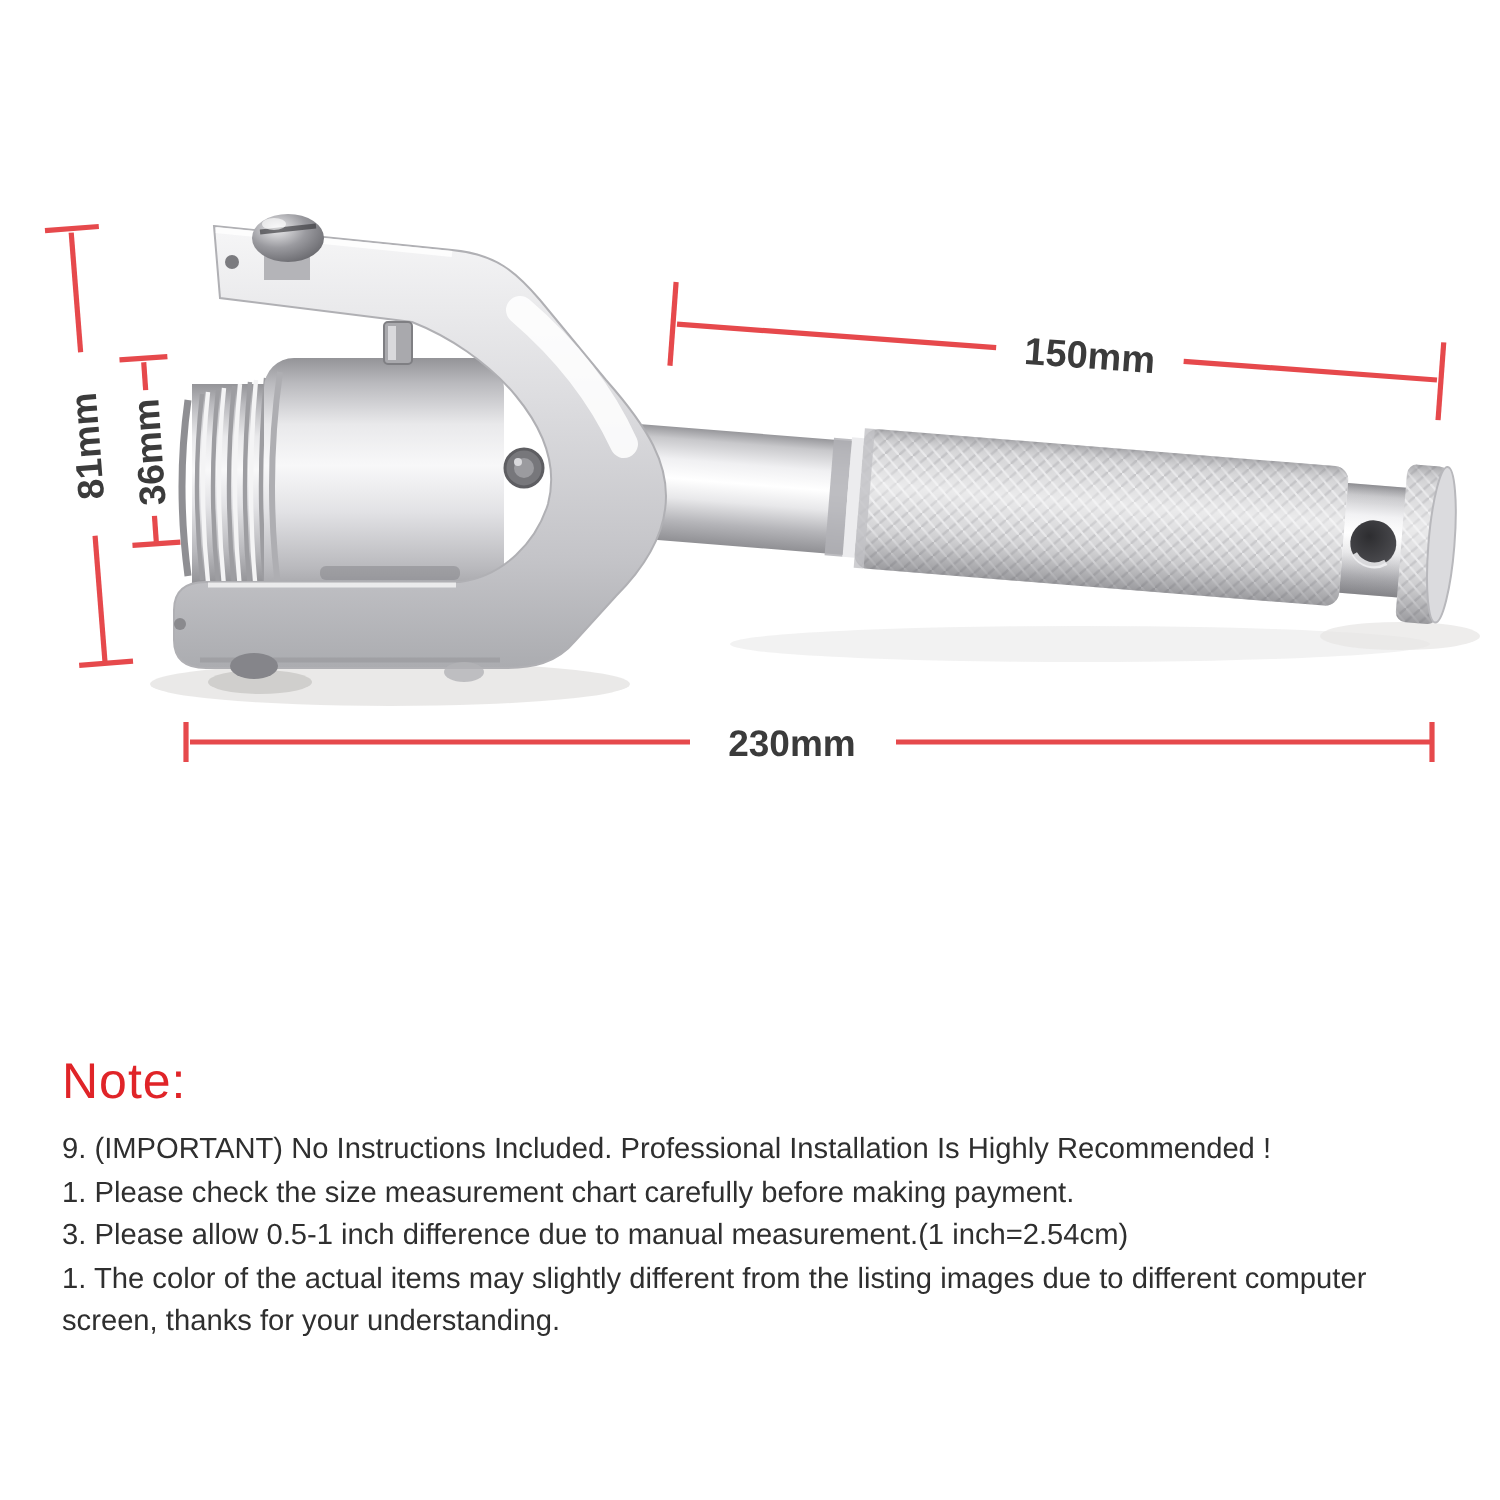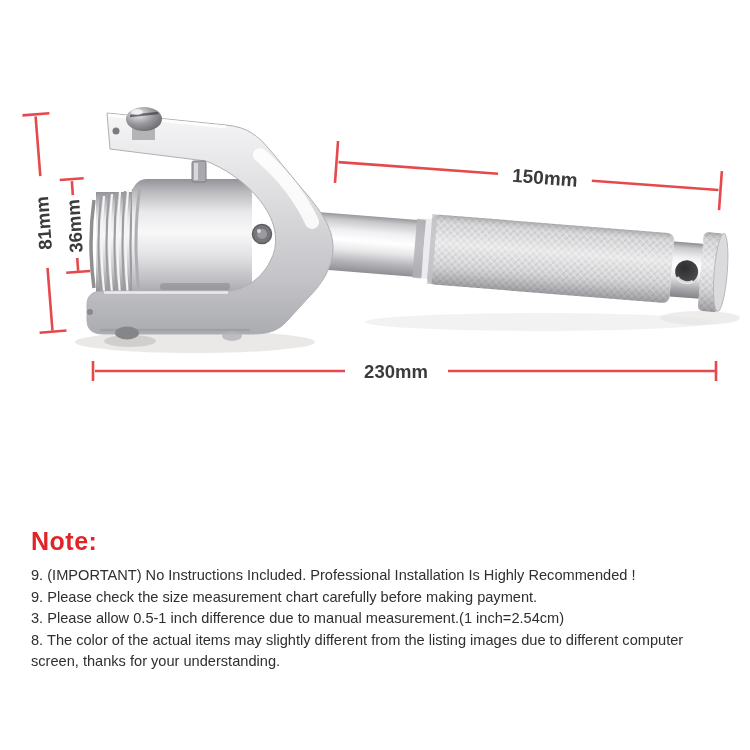--- a/index.html
+++ b/index.html
@@ -3,21 +3,21 @@
 <meta charset="utf-8">
 <style>
   html,body{margin:0;padding:0;background:#fff;}
   .canvas{
     position:relative;width:750px;height:750px;background:#ffffff;overflow:hidden;
     font-family:"Liberation Sans", sans-serif;
   }
   .tool-svg{position:absolute;left:0;top:0;width:750px;height:750px;display:block;}
   .dim-text{fill:#3b3b3b;font-weight:bold;font-family:"Liberation Sans",sans-serif;}
   .note-block{position:absolute;left:31px;top:527px;width:694px;}
-  .note-title{color:#e02428;font-size:25px;font-weight:bold;letter-spacing:.5px;margin:0 0 9px 0;}
+  .note-title{color:#e02428;font-size:25px;font-weight:normal;letter-spacing:.5px;margin:0 0 9px 0;}
   .note-line{color:#2f2f2f;font-size:14.6px;line-height:21.5px;margin:0;font-weight:500;}
 </style>
 </head>
 <body>
 
 <div class="canvas">
 
   <svg class="tool-svg" viewBox="0 0 750 750">
     <defs>
       <linearGradient id="gradFork" x1="0" y1="0" x2="0" y2="1">
@@ -192,18 +192,18 @@
       <line x1="95" y1="371" x2="345" y2="371"></line>
       <line x1="448" y1="371" x2="715" y2="371"></line>
       <line x1="716" y1="361" x2="716" y2="381"></line>
       <text class="dim-text" x="396" y="378" font-size="18.5" text-anchor="middle" stroke="none">230mm</text>
     </g>
   </svg>
 
   <div class="note-block">
     <p class="note-title">Note:</p>
     <p class="note-line">9. (IMPORTANT) No Instructions Included. Professional Installation Is Highly Recommended !</p>
-    <p class="note-line">9. Please check the size measurement chart carefully before making payment.</p>
+    <p class="note-line">1. Please check the size measurement chart carefully before making payment.</p>
     <p class="note-line">3. Please allow 0.5-1 inch difference due to manual measurement.(1 inch=2.54cm)</p>
-    <p class="note-line">8. The color of the actual items may slightly different from the listing images due to different computer screen, thanks for your understanding.</p>
+    <p class="note-line">1. The color of the actual items may slightly different from the listing images due to different computer screen, thanks for your understanding.</p>
   </div>
 
 </div>
 
 </body></html>

